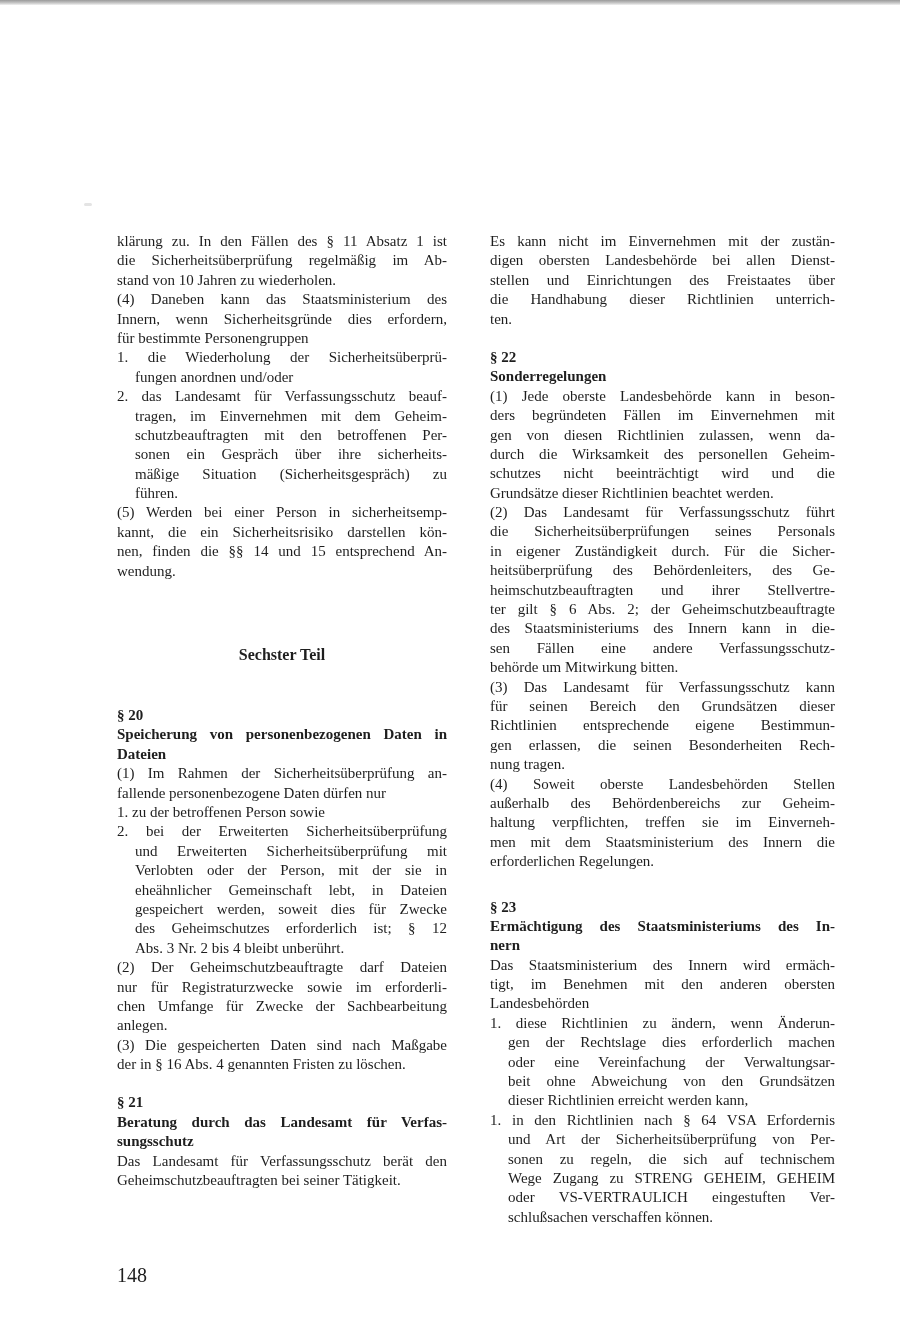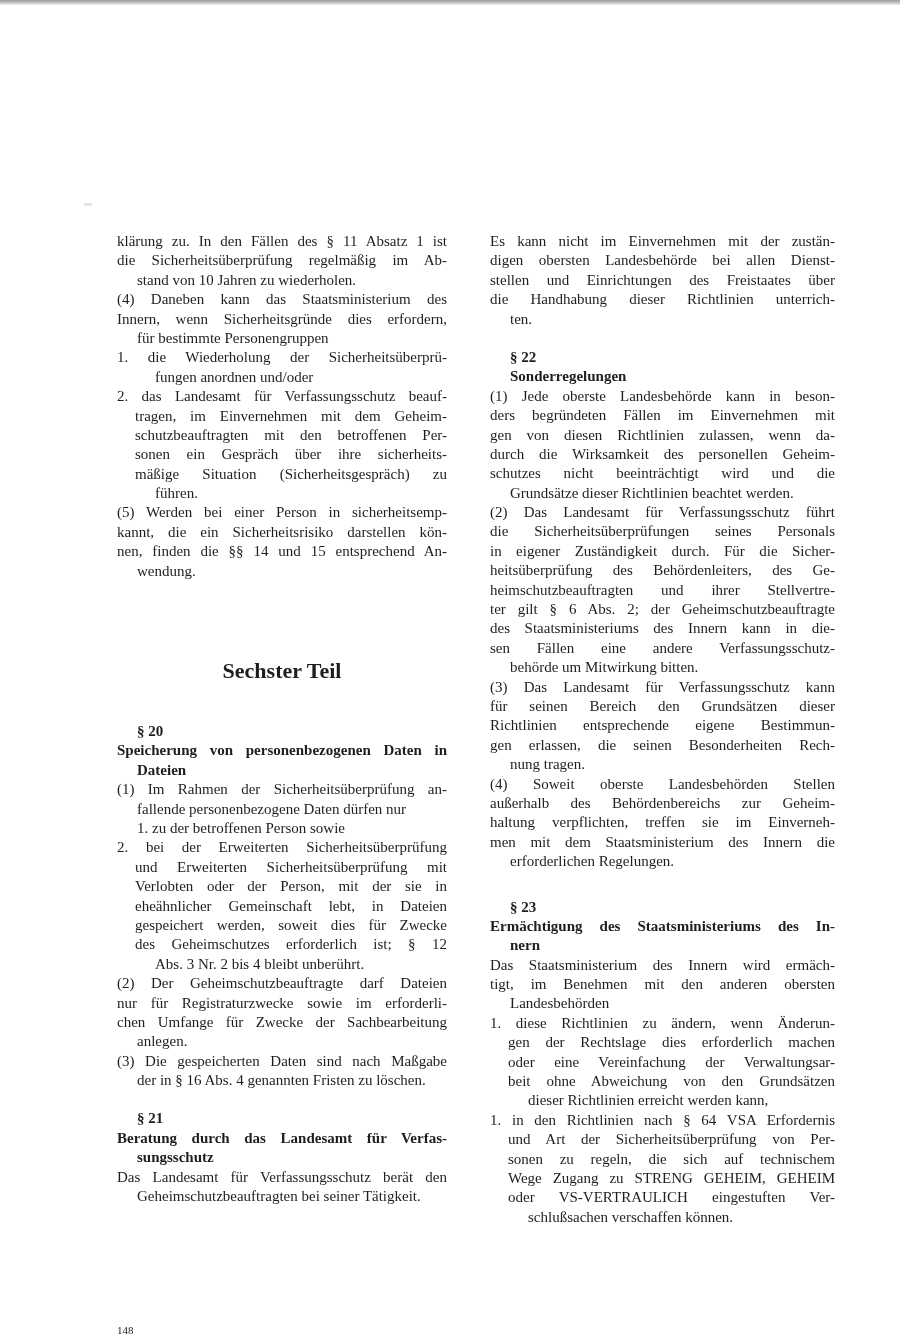--- a/index.html
+++ b/index.html
@@ -13,30 +13,30 @@
       position: absolute; left: 0; top: 0; width: 900px; height: 5px;
       background: linear-gradient(#9a9a9a, #c8c8c8 60%, #f2f2f2);
     }
     .column { position: absolute; top: 232px; }
     .col-left { left: 117px; width: 330px; }
     .col-right { left: 490px; width: 345px; }
     .line {
       font-size: 15px; line-height: 19.4px; height: 19.4px; white-space: nowrap;
       text-align: justify; text-align-last: justify;
     }
-    .line.last { text-align-last: left; margin-left: 20px; }
+    .line.last { text-align-last: left; }
     .line.indent { padding-left: 18px; }
     .bold { font-weight: bold; }
     .gap { height: 19px; }
     .part-title {
-      font-size: 22px; font-weight: bold; text-align: center; height: 24px; line-height: 24px;
-      margin-top: 16px;
+      font-size: 16px; font-weight: bold; text-align: center; height: 24px; line-height: 24px;
+      margin-top: 0;
     }
     .page-number {
-      position: absolute; left: 117px; top: 1324px; font-size: 11px;
+      position: absolute; left: 117px; top: 1264px; font-size: 20px;
     }
     .speck {
       position: absolute; left: 84px; top: 203px; width: 8px; height: 3px;
       background: #e4e4e4; border-radius: 2px;
     }
   </style>
 </head>
 <body>
 
 <div class="top-edge"></div>

